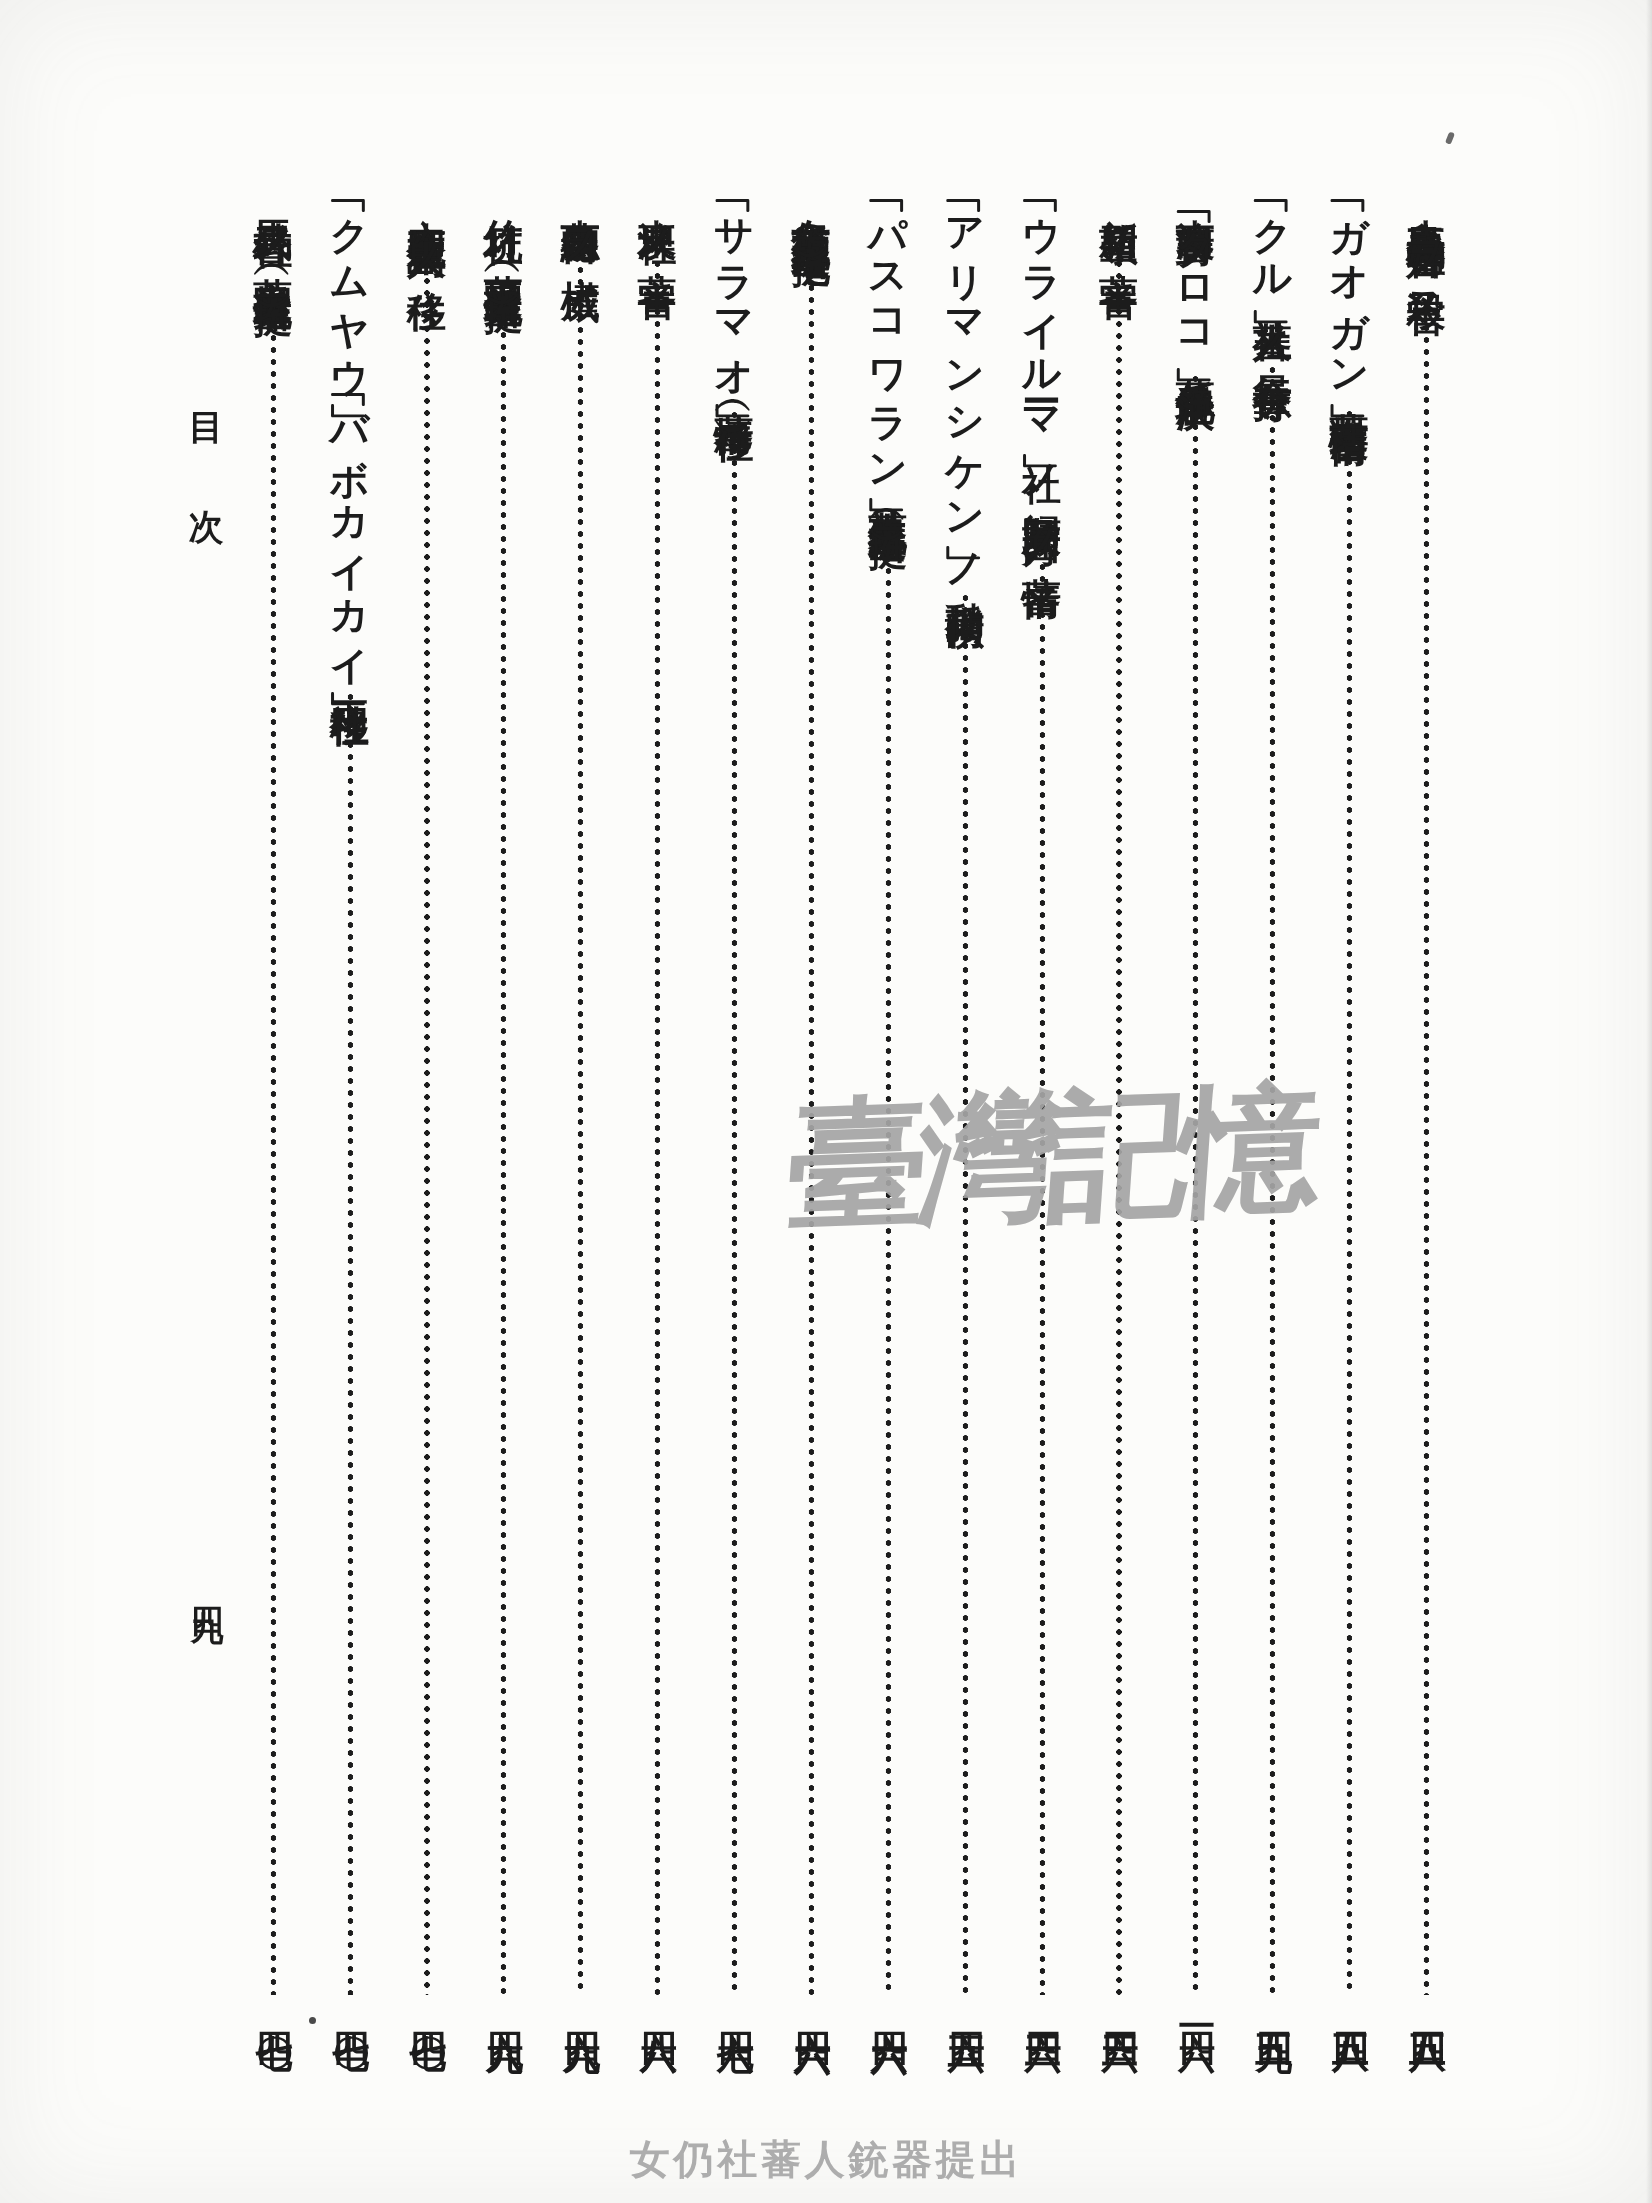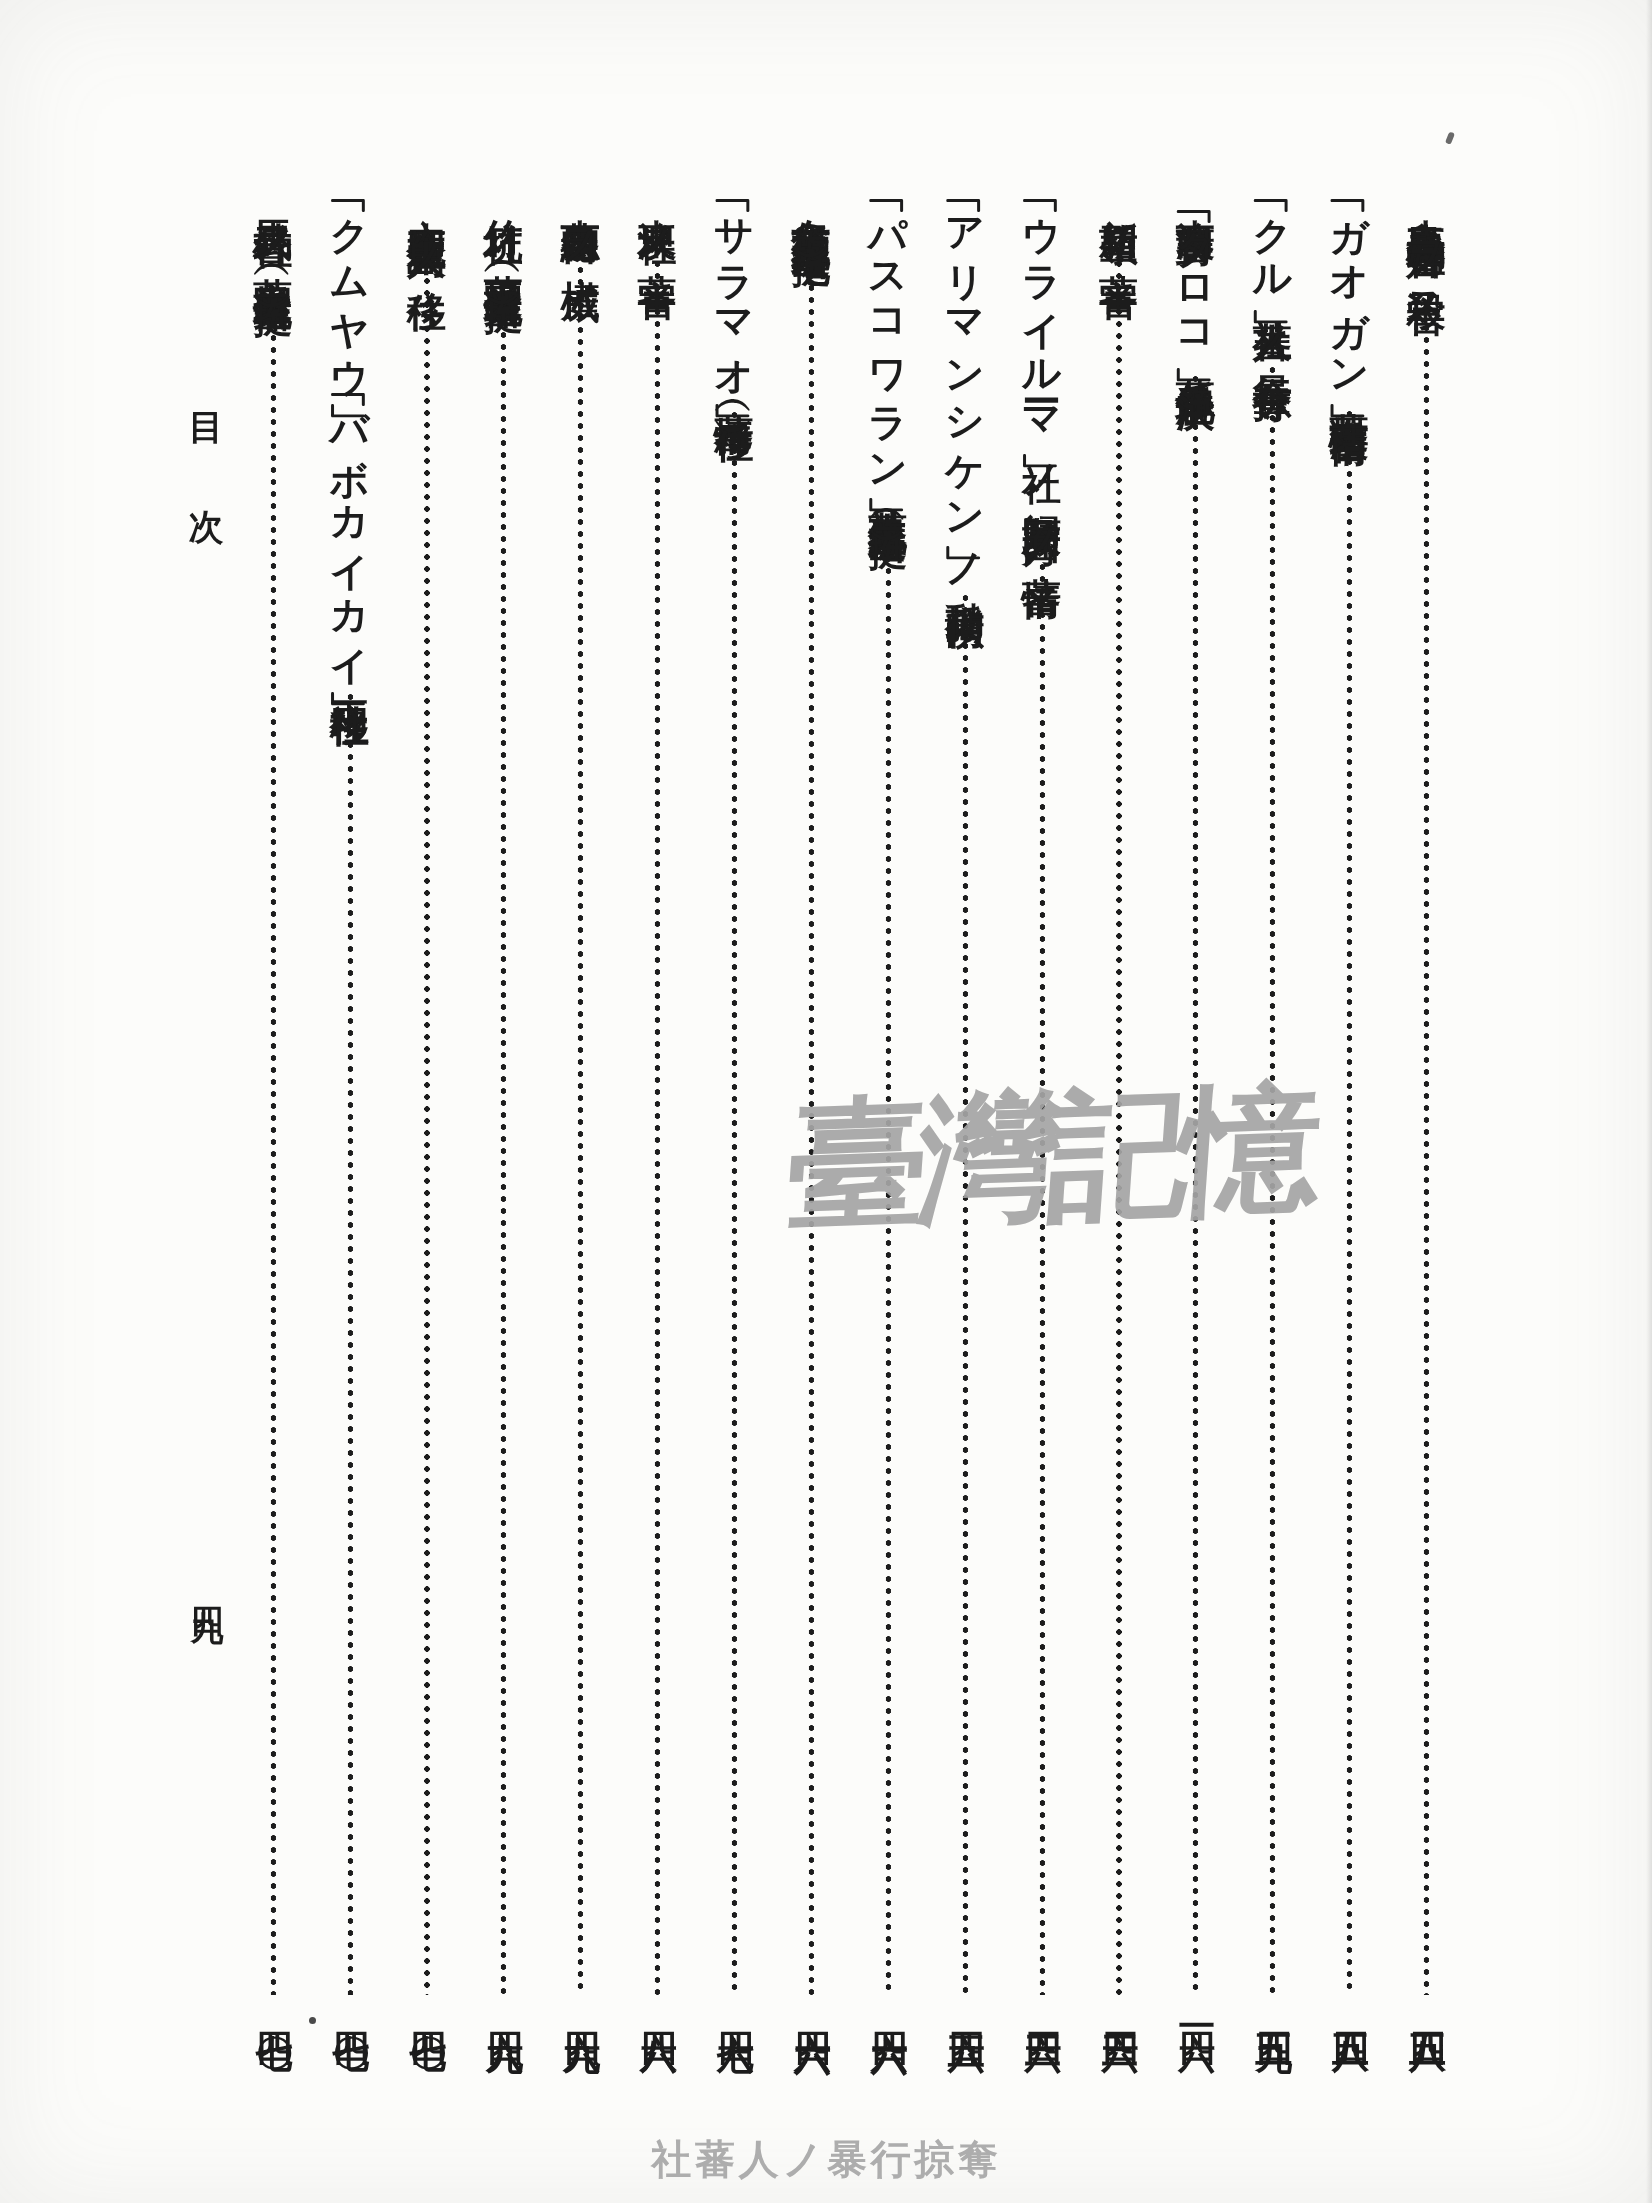--- a/index.html
+++ b/index.html
@@ -228,20 +228,20 @@
       <span class="pagenum">四七〇</span>
     </div>
   </div>
 
   <div class="folio">四九</div>
 
   <div class="watermark">
     <div class="watermark-cjk">臺灣記憶</div>
   </div>
 
-  <div class="footer-credit">社蕃人ノ暴行掠奪</div>
+  <div class="footer-credit">女仍社蕃人銃器提出</div>
 
   <div class="speck-top"></div>
   <div class="speck-bottom"></div>
   <div class="edge-shade"></div>
 
 </div>
 
 
 </body></html>

